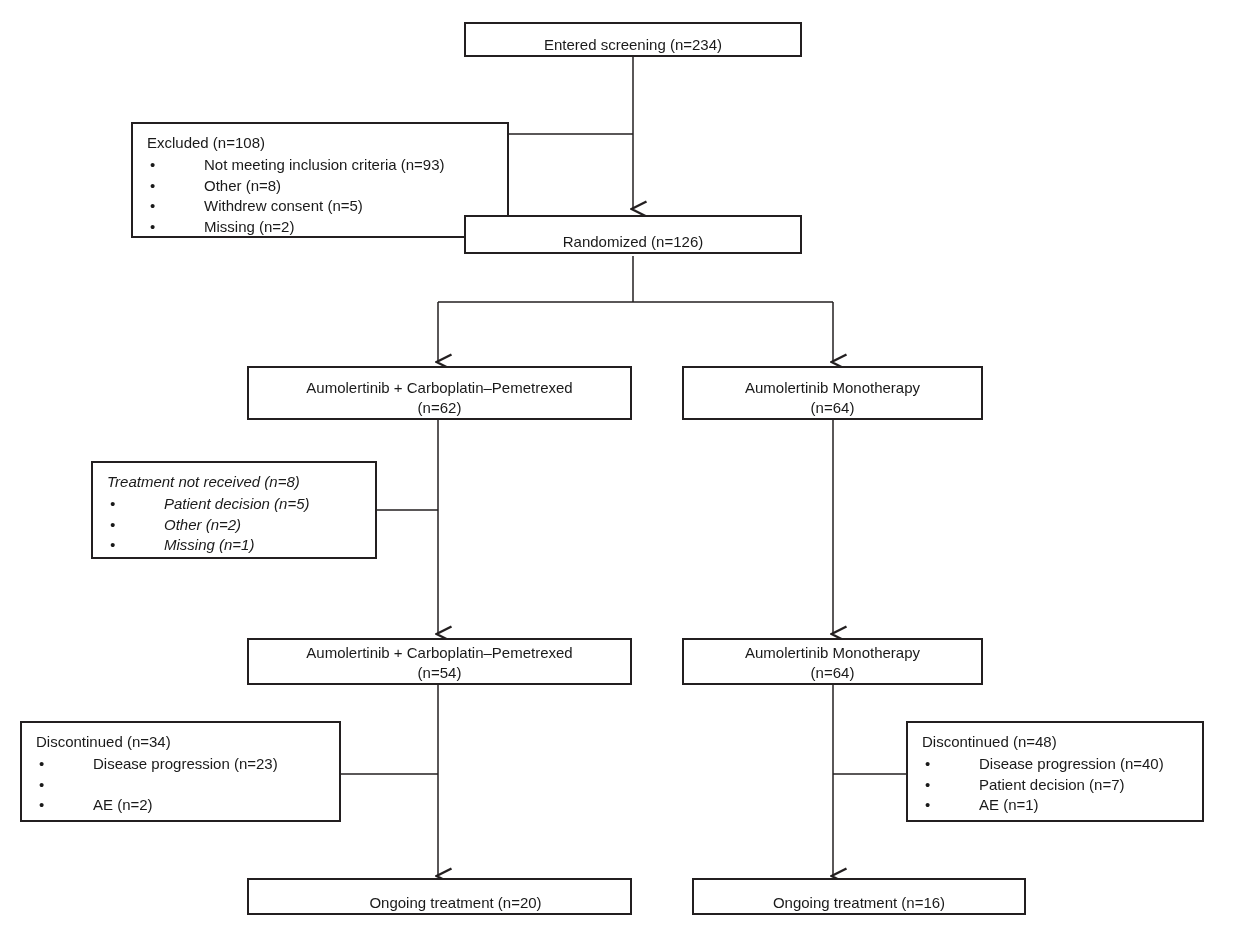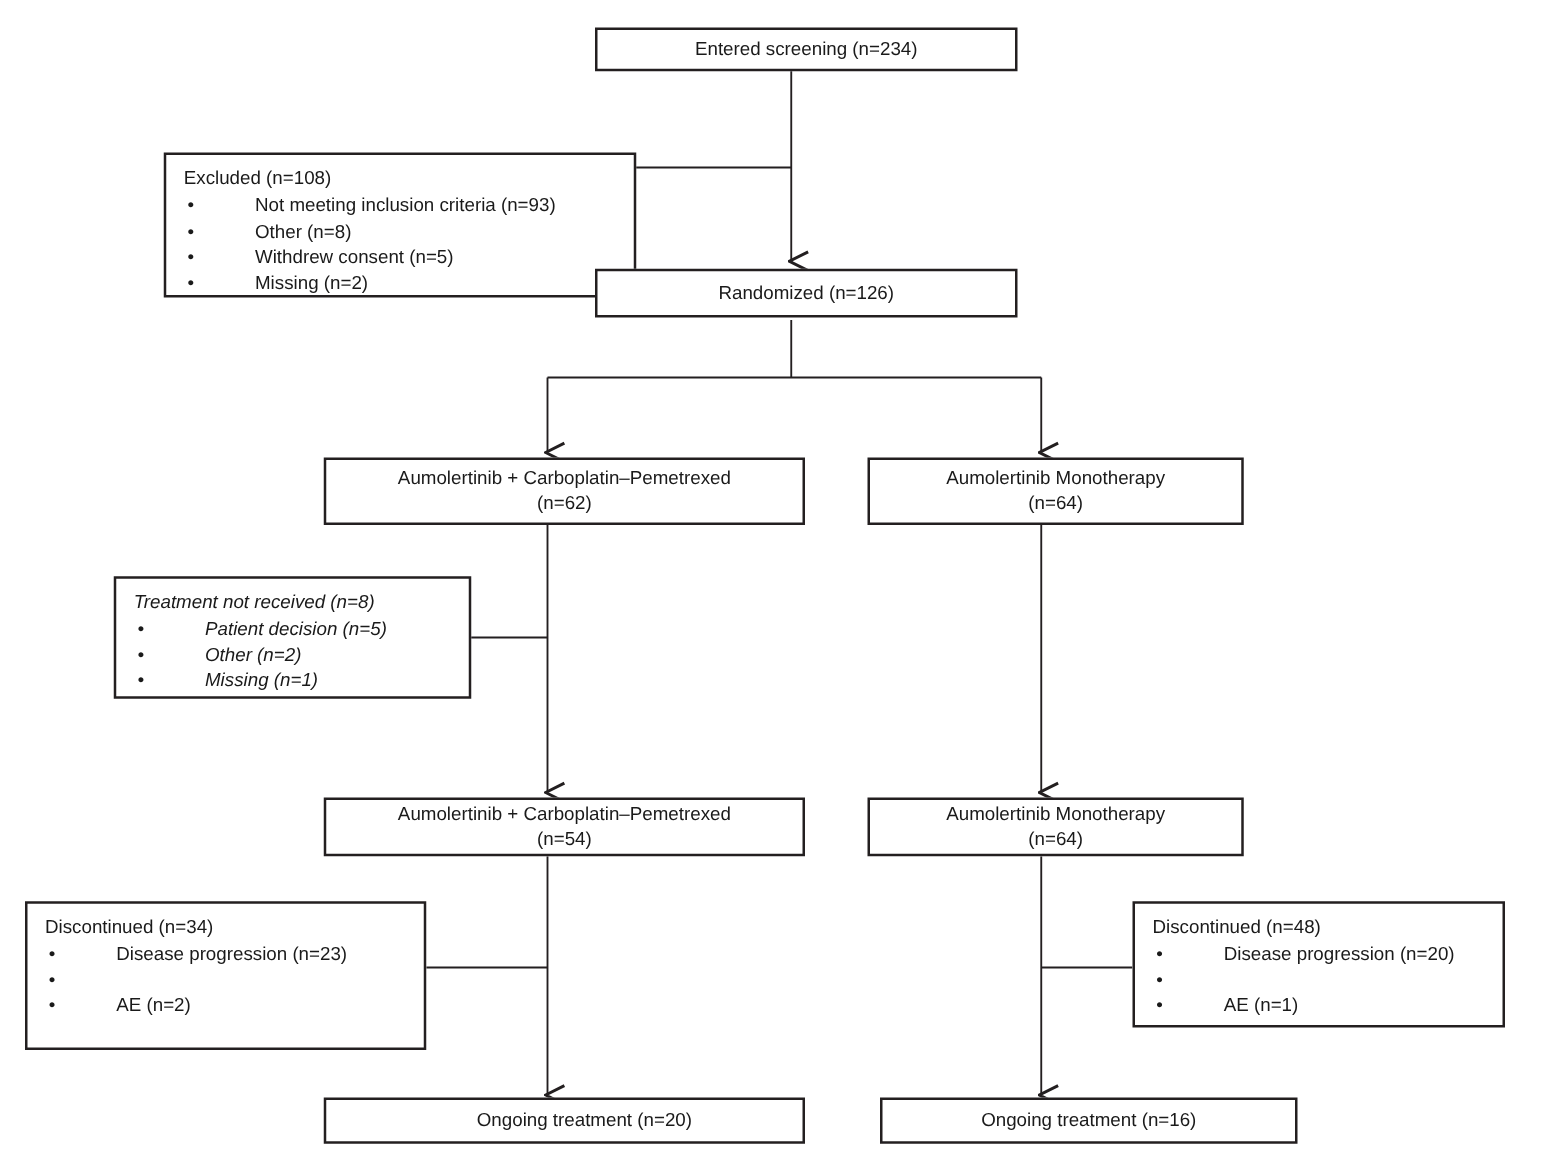--- a/index.html
+++ b/index.html
@@ -31,23 +31,22 @@
     border: 2px solid #231f20;
     background: #ffffff;
     font-size: 15px;
     line-height: 1.32;
     color: #1a1a1a;
   }
   .node.center {
     display: flex;
     flex-direction: column;
     align-items: center;
-    justify-content: center;
+    justify-content: flex-end;
     text-align: center;
-    margin-left: 12px;
   }
   .node.listbox {
     padding: 9px 0 0 0;
     text-align: left;
   }
   .node-line {
     display: block;
     white-space: pre;
   }
   .listbox .head {
@@ -177,21 +176,21 @@
   <div class="node center" style="left:247px; top:638px; width:385px; height:47px;">
     <span class="node-line">Aumolertinib + Carboplatin–Pemetrexed</span>
     <span class="node-line">(n=54)</span>
   </div>
 
   <div class="node center" style="left:682px; top:638px; width:301px; height:47px;">
     <span class="node-line">Aumolertinib Monotherapy</span>
     <span class="node-line">(n=64)</span>
   </div>
 
-  <div class="node listbox" style="left:20px; top:721px; width:321px; height:119px;">
+  <div class="node listbox" style="left:20px; top:721px; width:321px; height:101px;">
     <span class="head">Discontinued (n=34)</span>
     <ul class="bullets">
       <li>
         <span class="bul">•</span>
         <span class="btxt">Disease progression (n=23)</span>
       </li>
       <li>
         <span class="bul">•</span>
       </li>
       <li>
@@ -199,24 +198,25 @@
         <span class="btxt">AE (n=2)</span>
       </li>
     </ul>
   </div>
 
   <div class="node listbox" style="left:906px; top:721px; width:298px; height:101px;">
     <span class="head">Discontinued (n=48)</span>
     <ul class="bullets">
       <li>
         <span class="bul">•</span>
-        <span class="btxt">Disease progression (n=20)</span>
-      </li>
-      <li>
-        <span class="bul">•</span>
+        <span class="btxt">Disease progression (n=40)</span>
+      </li>
+      <li>
+        <span class="bul">•</span>
+        <span class="btxt">Patient decision (n=7)</span>
       </li>
       <li>
         <span class="bul">•</span>
         <span class="btxt">AE (n=1)</span>
       </li>
     </ul>
   </div>
 
   <div class="node center" style="left:247px; top:878px; width:385px; height:37px;padding-left:32px;">
     <span class="node-line">Ongoing treatment (n=20)</span>

